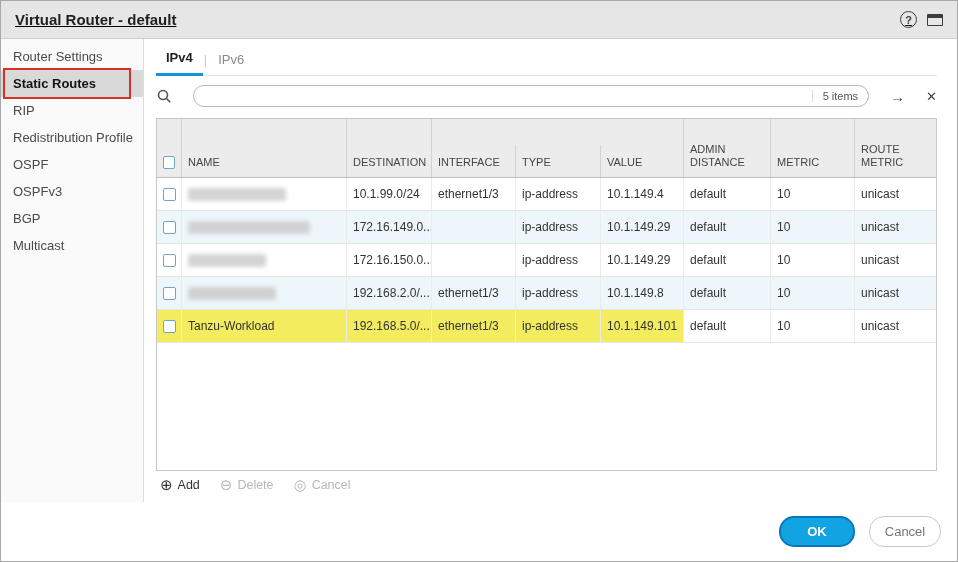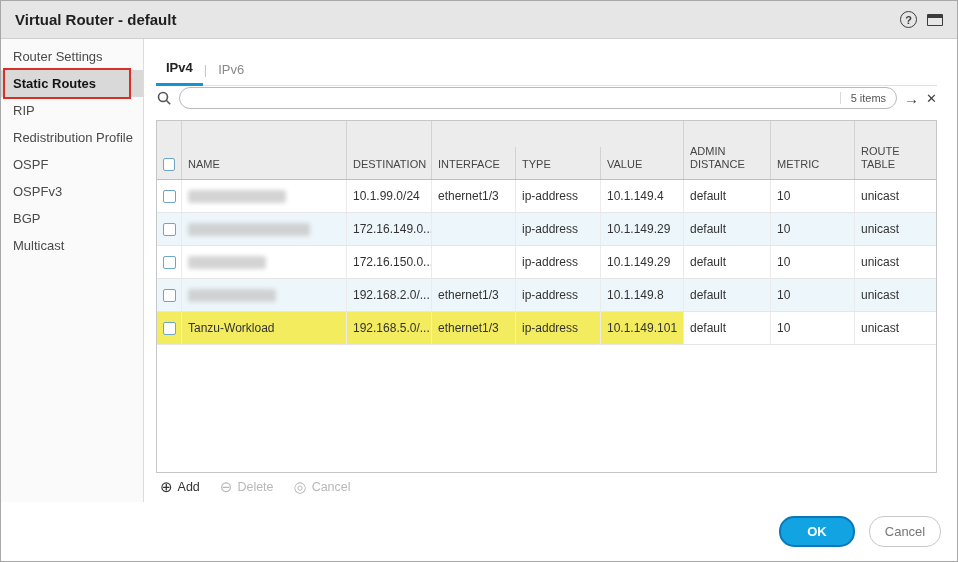--- a/index.html
+++ b/index.html
@@ -14,20 +14,21 @@
     overflow: hidden;
   }
 
   
   .titlebar {
     height: 38px;
     background: #e6e6e6;
     border-bottom: 1px solid #cfcfcf;
     display: flex; align-items: center;
     padding: 0 14px;
+    text-decoration: underline;
   }
   .titlebar-title { flex: 1; font-size: 15px; font-weight: 700; color: #1f1f1f; }
   .titlebar-icons { display: flex; align-items: center; gap: 10px; }
   .icon-help {
     width: 17px; height: 17px; border-radius: 50%;
     border: 1.5px solid #3c3c3c; color: #3c3c3c;
     font-size: 11px; font-weight: 700;
     display: flex; align-items: center; justify-content: center;
   }
   .icon-window {
@@ -47,30 +48,30 @@
   .sidebar-item {
     padding: 6px 12px; font-size: 13px; color: #4a4a4a;
     position: relative; white-space: nowrap; cursor: default;
   }
   .sidebar-item.selected { background: #d9d9d9; color: #141414; font-weight: 700; }
   .annotation-red {
     position: absolute; left: 2px; top: -2px; bottom: -2px; width: 128px;
     border: 2px solid #d93025; pointer-events: none;
   }
 
-  .main { flex: 1; position: relative; padding: 10px 20px 0 12px; min-width: 0; }
+  .main { flex: 1; position: relative; padding: 0 20px 0 12px; min-width: 0; }
 
   
   .tabs { display: flex; align-items: flex-end; height: 37px; border-bottom: 1px solid #e2e2e2; }
   .tab { padding: 9px 10px 8px 10px; font-size: 13px; color: #8a8a8a; }
   .tab.active { color: #222; font-weight: 700; border-bottom: 3px solid #1593d2; margin-bottom: -1px; }
   .tab-sep { color: #c9c9c9; padding: 9px 1px 8px 1px; font-size: 13px; }
 
   
-  .filterbar { display: flex; align-items: center; gap: 7px; margin-top: 0; height: 24px; }
+  .filterbar { display: flex; align-items: center; gap: 21px; margin-top: 8px; height: 24px; }
   .search-icon { flex-shrink: 0; display:flex; }
   .search-pill {
     flex: 1; height: 22px; border: 1px solid #b9b9b9; border-radius: 11px;
     background: #fff; display: flex; align-items: center; padding: 0 10px;
   }
   .search-pill input {
     flex: 1; border: none; outline: none; font-size: 12px; background: transparent;
     font-family: "Liberation Sans", sans-serif;
   }
   .items-count { font-size: 11px; color: #555; white-space: nowrap; border-left: 1px solid #d9d9d9; padding-left: 10px; }
@@ -200,21 +201,21 @@
           <div class="th th-cb">
               <span class="cb"></span>
             </div>
           <div class="th th-name">NAME</div>
           <div class="th th-dest">DESTINATION</div>
           <div class="th th-intf">INTERFACE</div>
           <div class="th th-type">TYPE</div>
           <div class="th th-value">VALUE</div>
           <div class="th th-metric">METRIC</div>
           <div class="th th-admin">ADMIN DISTANCE</div>
-          <div class="th th-rt">ROUTE TABLE</div>
+          <div class="th th-rt">ROUTE METRIC</div>
         </div>
 
         <div class="tr grid-cols">
           <div class="td td-cb">
               <span class="cb"></span>
             </div>
           <div class="td">
               <span class="redacted" style="width:98px"></span>
             </div>
           <div class="td">10.1.99.0/24</div>

